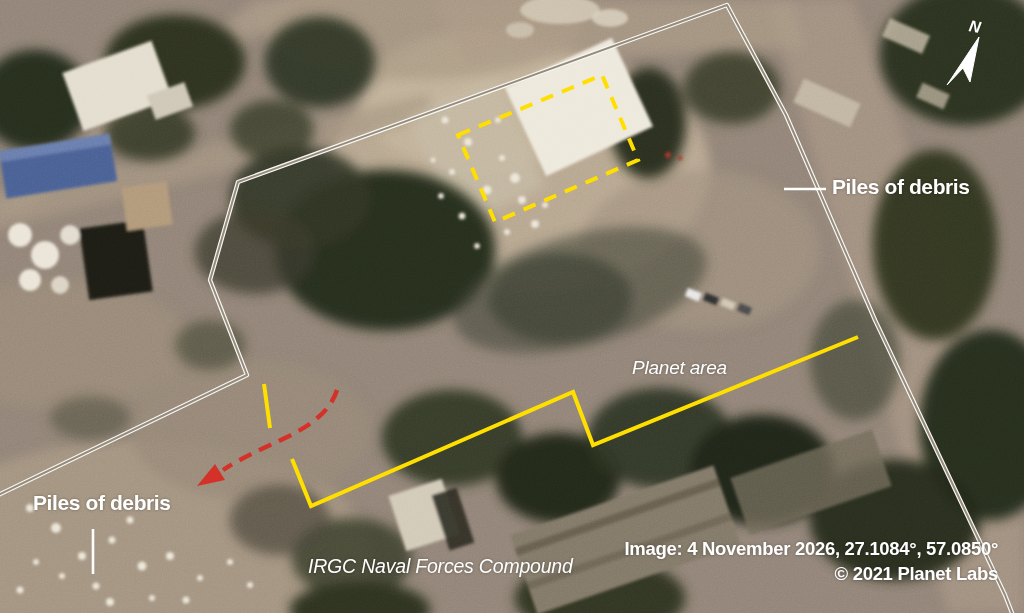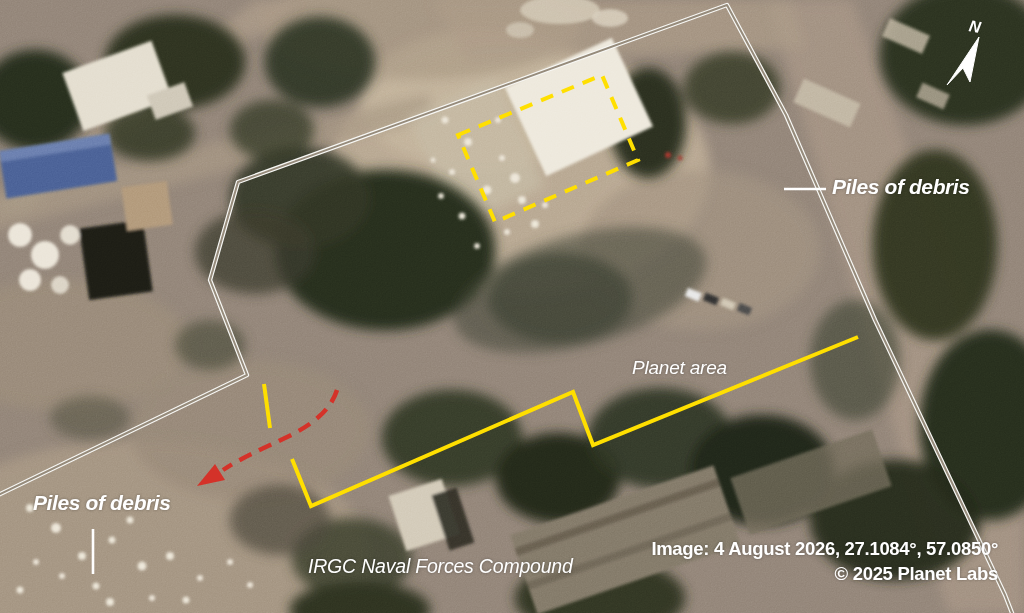--- a/index.html
+++ b/index.html
@@ -8,21 +8,21 @@
     font-family:"Liberation Sans", sans-serif;
     background:#a3968a;
   }
   #stage svg{position:absolute;left:0;top:0;}
   .layer{position:absolute;left:0;top:0;width:1024px;height:613px;}
   #noise{mix-blend-mode:soft-light;opacity:.85;}
   .lbl{
     position:absolute;color:#ffffff;white-space:nowrap;z-index:5;
     text-shadow:0 0 3px rgba(0,0,0,.35);
   }
-  .lbl.bold-it{font-weight:bold;font-style:italic;font-size:21px;letter-spacing:-.4px;}
+  .lbl.bold-it{font-weight:bold;font-size:21px;letter-spacing:-.4px;}
   .lbl.it{font-style:italic;font-size:19px;letter-spacing:-.2px;}
   .attrib{
     position:absolute;right:26px;top:536px;text-align:right;z-index:5;color:#fff;
     font-weight:bold;font-size:18.5px;line-height:1.36;letter-spacing:-.3px;
     text-shadow:0 0 3px rgba(0,0,0,.35);
   }
   .north-n{
     position:absolute;left:969px;top:18px;z-index:5;color:#fff;
     font-weight:bold;font-style:italic;font-size:16px;transform:rotate(10deg);
     text-shadow:0 0 2px rgba(0,0,0,.3);
@@ -195,17 +195,17 @@
 
   <div class="lbl bold-it" style="left:832px;top:175px;">Piles of debris</div>
 
   <div class="lbl bold-it" style="left:33px;top:491px;">Piles of debris</div>
 
   <div class="lbl it" style="left:632px;top:357px;">Planet area</div>
 
   <div class="lbl it" style="left:308px;top:555px;font-size:19.5px;">IRGC Naval Forces Compound</div>
 
   <div class="attrib">
-    <div>Image: 4 August 2026, 27.1084°, 57.0850°</div>
-    <div>© 2025 Planet Labs</div>
+    <div>Image: 4 November 2026, 27.1084°, 57.0850°</div>
+    <div>© 2021 Planet Labs</div>
   </div>
 
 </div>
 
 </body></html>

